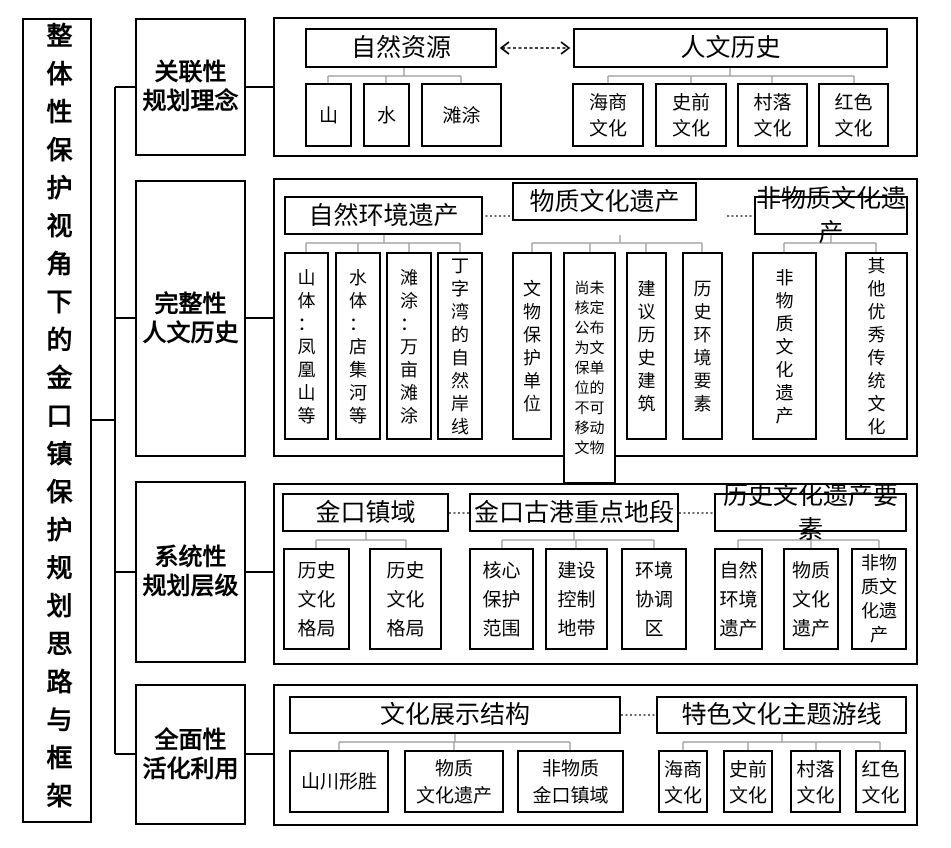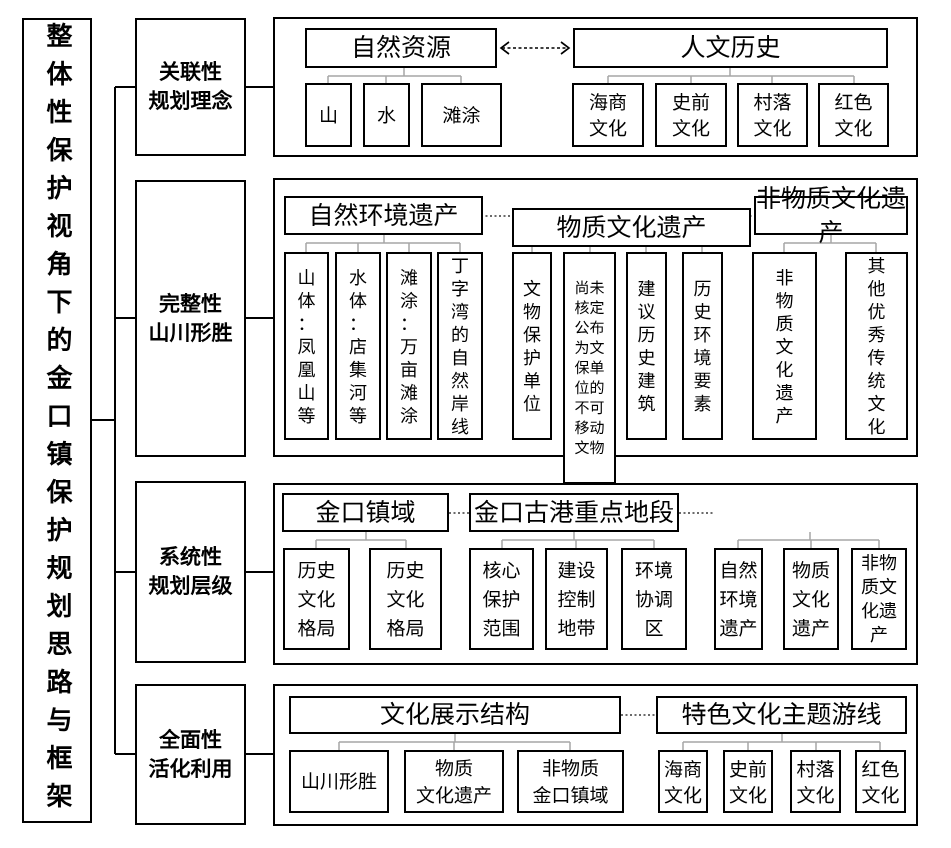--- a/index.html
+++ b/index.html
@@ -11,21 +11,21 @@
   .box{
     position:absolute;box-sizing:border-box;border:2px solid #000;background:#fff;
     display:flex;align-items:center;justify-content:center;text-align:center;
     white-space:pre-line;line-height:1.35;
   }
   .panel{position:absolute;box-sizing:border-box;border:2px solid #000;background:#fff;}
   .titlebox{
     writing-mode:vertical-rl;text-orientation:upright;
     font-weight:bold;font-size:26px;letter-spacing:12px;line-height:70px;
   }
-  .sec{font-weight:bold;font-size:21px;line-height:29px;}
+  .sec{font-weight:bold;font-size:24px;line-height:29px;}
   .hdr{font-size:25px;}
   .child{font-size:19px;line-height:26px;}
   .tall{font-size:18px;line-height:23px;padding:0 2px;}
   .tall-dense{font-size:15px;line-height:20px;padding:0 2px;}
   .r3c{font-size:19px;line-height:29px;}
   .r3c-4{font-size:18px;line-height:24px;}
   .r4a{font-size:19px;line-height:27px;}
   svg{position:absolute;left:0;top:0;pointer-events:none;}
 </style>
 </head>
@@ -58,21 +58,21 @@
              M810 532 V540 M738 540 H879 M738 540 V548 M811 540 V548 M879 540 V548
              M455 734 V742 M339 742 H570 M339 742 V750 M454 742 V750 M570 742 V750
              M782 734 V742 M683 742 H880 M683 742 V750 M748 742 V750 M816 742 V750 M880 742 V750" fill="none" stroke="#a6a6a6" stroke-width="1.5"></path>
   </svg>
 
   <div class="box titlebox" style="left:22px;top:18px;width:70px;height:805px;">整体性保护视角下的金口镇保护规划思路与框架</div>
 
   <div class="box sec" style="left:135px;top:18px;width:111px;height:138px;">关联性
 规划理念</div>
   <div class="box sec" style="left:135px;top:180px;width:111px;height:277px;">完整性
-山川形胜</div>
+人文历史</div>
   <div class="box sec" style="left:135px;top:481px;width:111px;height:182px;">系统性
 规划层级</div>
   <div class="box sec" style="left:135px;top:684px;width:111px;height:141px;">全面性
 活化利用</div>
 
   <div class="box hdr" style="left:305px;top:28px;width:192px;height:40px;">自然资源</div>
   <div class="box hdr" style="left:573px;top:28px;width:315px;height:40px;">人文历史</div>
 
   <div class="box child" style="left:305px;top:83px;width:47px;height:64px;">山</div>
   <div class="box child" style="left:363px;top:83px;width:47px;height:64px;">水</div>
@@ -81,21 +81,21 @@
   <div class="box child" style="left:572px;top:83px;width:72px;height:64px;">海商
 文化</div>
   <div class="box child" style="left:655px;top:83px;width:72px;height:64px;">史前
 文化</div>
   <div class="box child" style="left:737px;top:83px;width:71px;height:64px;">村落
 文化</div>
   <div class="box child" style="left:818px;top:83px;width:71px;height:64px;">红色
 文化</div>
 
   <div class="box hdr" style="left:284px;top:196px;width:199px;height:39px;">自然环境遗产</div>
-  <div class="box hdr" style="left:512px;top:208px;width:239px;height:39px;">物质文化遗产</div>
+  <div class="box hdr" style="left:512px;top:182px;width:185px;height:39px;">物质文化遗产</div>
   <div class="box hdr" style="left:754px;top:196px;width:154px;height:39px;">非物质文化遗产</div>
 
   <div class="box tall" style="left:284px;top:252px;width:45px;height:188px;">山
 体
 ：
 凤
 凰
 山
 等</div>
   <div class="box tall" style="left:335px;top:252px;width:46px;height:188px;">水
@@ -160,20 +160,21 @@
 他
 优
 秀
 传
 统
 文
 化</div>
 
   <div class="box hdr" style="left:282px;top:493px;width:167px;height:39px;">金口镇域</div>
   <div class="box hdr" style="left:469px;top:493px;width:210px;height:39px;">金口古港重点地段</div>
+  <div class="box hdr" style="left:714px;top:493px;width:193px;height:39px;">历史文化遗产要素</div>
 
   <div class="box r3c" style="left:283px;top:548px;width:67px;height:102px;">历史
 文化
 格局</div>
   <div class="box r3c" style="left:369px;top:548px;width:73px;height:102px;">历史
 文化
 格局</div>
 
   <div class="box r3c" style="left:469px;top:548px;width:65px;height:102px;">核心
 保护

